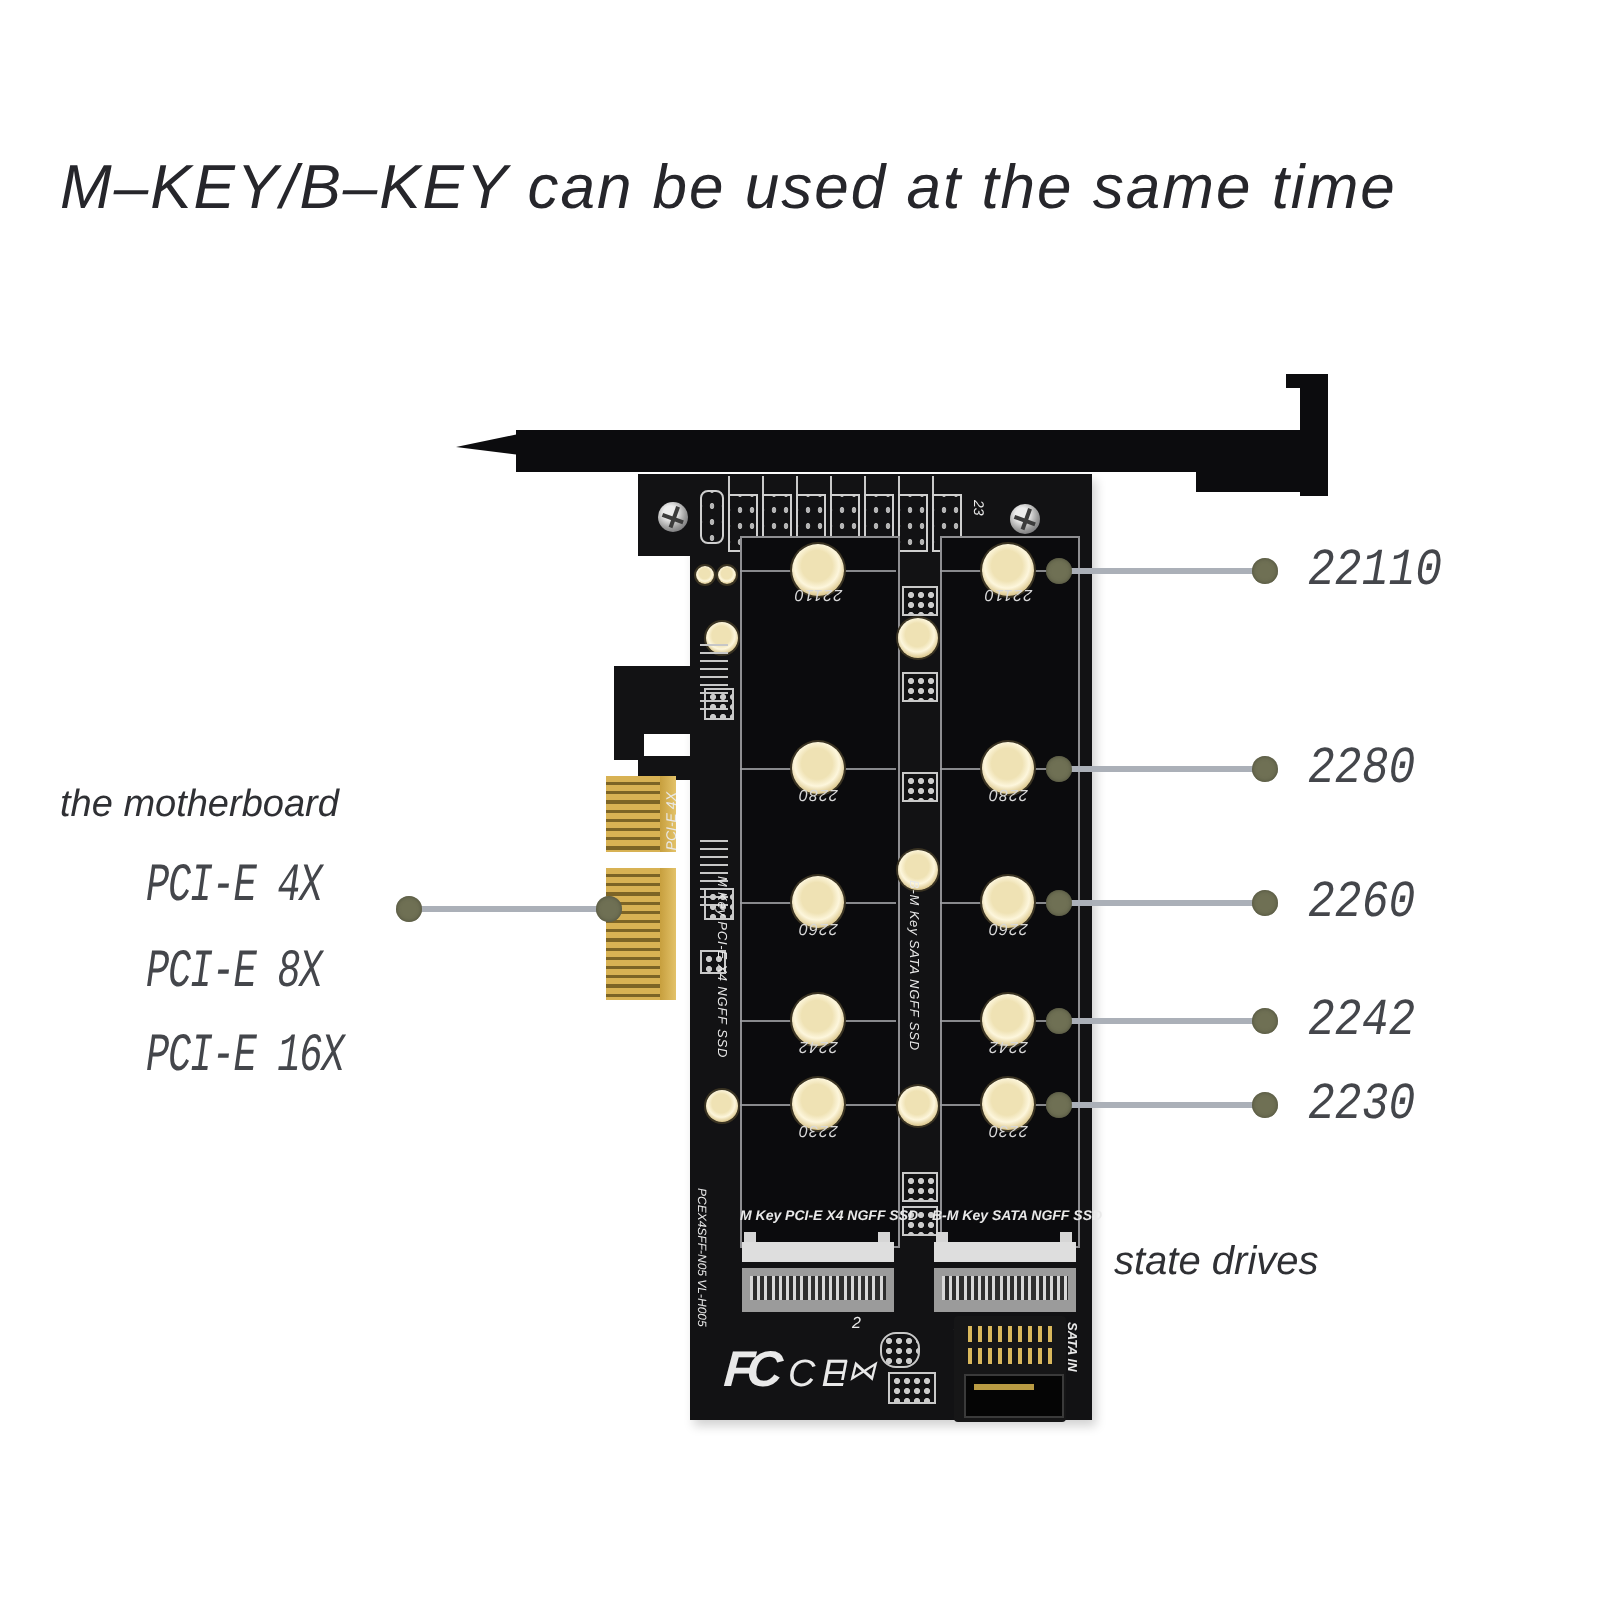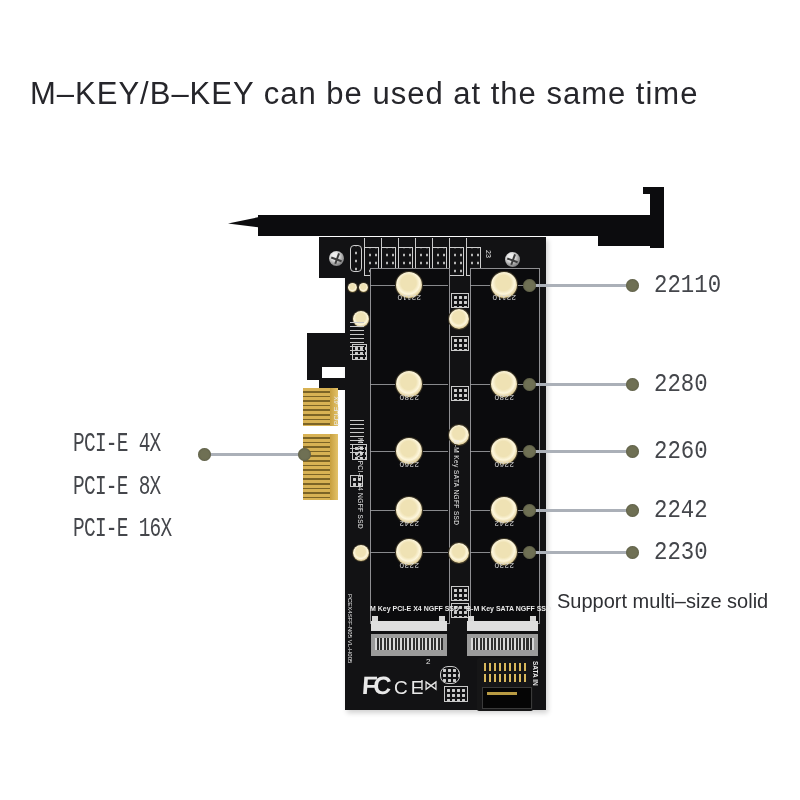--- a/index.html
+++ b/index.html
@@ -1,17 +1,17 @@
 <!DOCTYPE html>
 <html><head>
 <meta charset="utf-8">
 <style>
   html,body{margin:0;padding:0;background:#fff;}
   .stage{position:relative;width:800px;height:800px;background:#ffffff;overflow:hidden;
-         font-family:"Liberation Sans",sans-serif;}
+         font-family:"Liberation Sans",sans-serif;font-style:italic;}
   .layer{position:absolute;inset:0;}
   .abs{position:absolute;}
   
   .title{font-size:31px;letter-spacing:1px;color:#26262b;white-space:nowrap;}
   .note{font-size:19px;color:#2f3034;line-height:26px;white-space:nowrap;}
   .slab{font-family:"Liberation Mono",monospace;color:#44464b;white-space:nowrap;
         transform-origin:left center;}
   .pcieopt{font-size:27px;transform:scaleX(.72);letter-spacing:-1px;}
   .sizelbl{font-size:26px;transform:scaleX(.86);}
   
@@ -217,25 +217,26 @@
     <div class="abs cdot" style="left:626px;top:504px;"></div>
     <div class="abs slab sizelbl" style="left:654px;top:495px;">2242</div>
 
     <div class="abs cline" style="left:530px;top:551px;width:102px;"></div>
     <div class="abs cdot" style="left:523px;top:546px;"></div>
     <div class="abs cdot" style="left:626px;top:546px;"></div>
     <div class="abs slab sizelbl" style="left:654px;top:537px;">2230</div>
   </div>
 
   <div class="layer">
+    <div class="abs note" style="left:30px;top:390px;">the motherboard</div>
     <div class="abs slab pcieopt" style="left:73px;top:429px;">PCI-E 4X</div>
     <div class="abs slab pcieopt" style="left:73px;top:472px;">PCI-E 8X</div>
     <div class="abs slab pcieopt" style="left:73px;top:514px;">PCI-E 16X</div>
     <div class="abs cline" style="left:206px;top:453px;width:100px;"></div>
     <div class="abs cdot" style="left:198px;top:448px;"></div>
     <div class="abs cdot" style="left:298px;top:448px;"></div>
   </div>
 
   <div class="layer">
-    <div class="abs note" style="left:557px;top:588px;font-size:20px;">Support multi–size solid</div>
+    <div class="abs note" style="left:557px;top:618px;font-size:20px;">state drives</div>
   </div>
 
 </div>
 
 </body></html>

